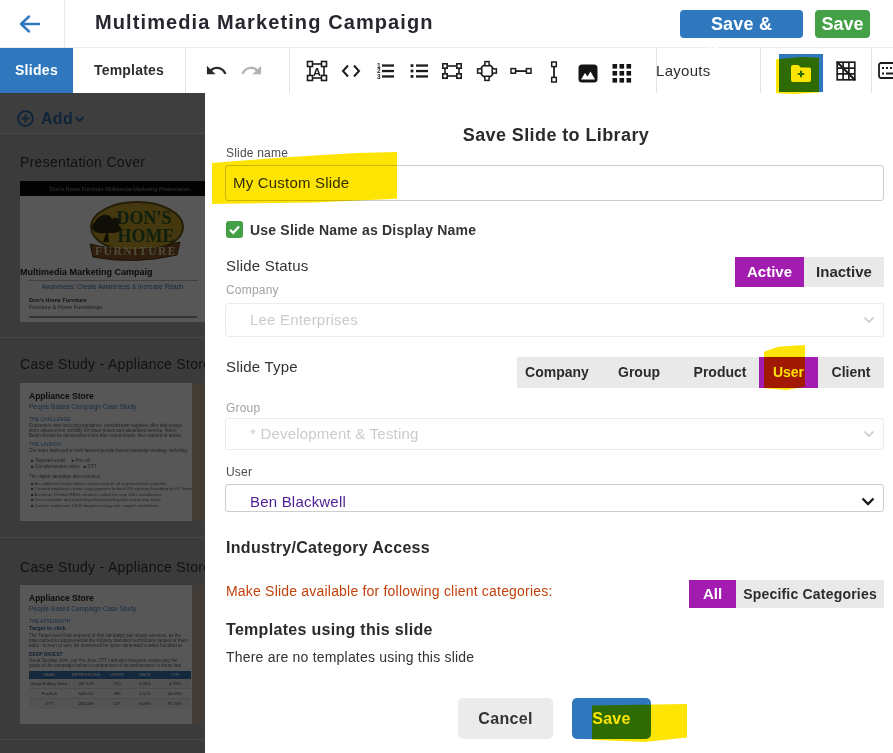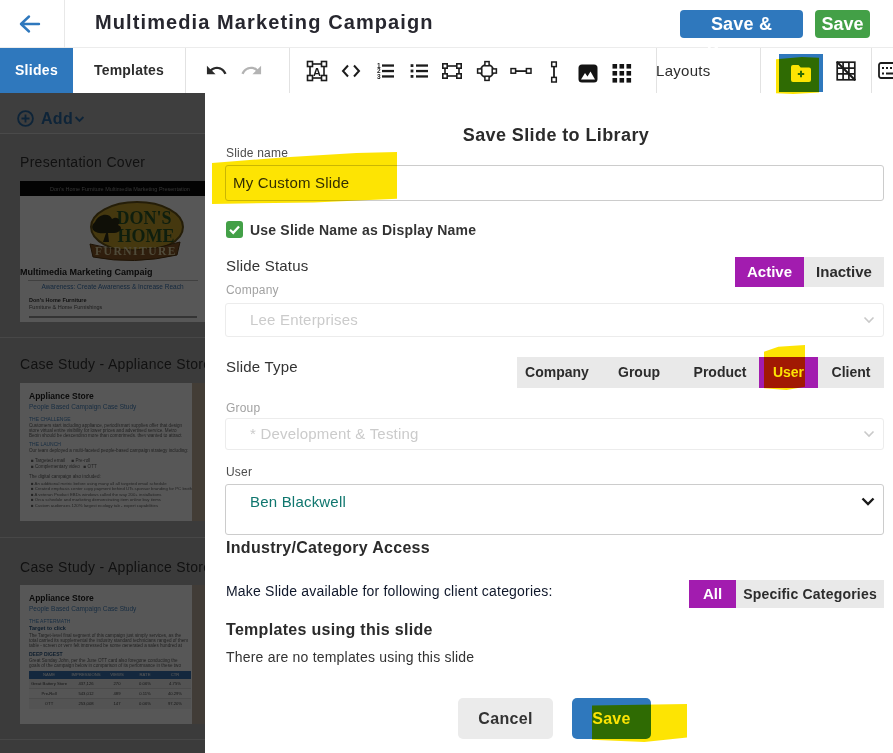--- a/index.html
+++ b/index.html
@@ -308,27 +308,27 @@
     <div class="seg" style="width:66px;line-height:31px;font-size:14px">Client</div>
   </div>
 
   <div class="lbl-dis" style="left:21px;top:308px">Group</div>
   <div class="sel" style="top:325px;height:32px;line-height:30px">* Development &amp; Testing</div>
   <svg style="position:absolute;left:658px;top:337px" width="12" height="8" viewBox="0 0 12 8">
         <path d="M1.5 1.5 L6 6 L10.5 1.5" stroke="#c9c9c9" stroke-width="1.6" fill="none"></path>
       </svg>
 
   <div class="lbl-sm" style="left:21px;top:372px">User</div>
-  <div class="sel" style="top:391px;height:51px;line-height:34px;color:#0f766e;border-color:#ccc">Ben Blackwell</div>
+  <div class="sel" style="top:391px;height:28px;line-height:34px;color:#4c1d95;border-color:#ccc">Ben Blackwell</div>
   <svg style="position:absolute;left:656px;top:404px" width="14" height="9" viewBox="0 0 14 9">
         <path d="M1.5 1.5 L7 7 L12.5 1.5" stroke="#1a1a1a" stroke-width="2.4" fill="none"></path>
       </svg>
 
   <div style="position:absolute;left:21px;top:446px;font-size:16px;font-weight:bold;color:#2b2b2b;letter-spacing:0.3px">Industry/Category Access</div>
-  <div style="position:absolute;left:21px;top:490px;font-size:14px;color:#0f172a;letter-spacing:0.2px">Make Slide available for following client categories:</div>
+  <div style="position:absolute;left:21px;top:490px;font-size:14px;color:#c2410c;letter-spacing:0.2px">Make Slide available for following client categories:</div>
   <div class="segwrap" style="left:484px;top:487px;height:28px">
     <div class="seg on" style="width:47px;line-height:28px;font-size:15px">All</div>
     <div class="seg" style="width:148px;line-height:28px;font-size:14px;letter-spacing:0.2px">Specific Categories</div>
   </div>
 
   <div style="position:absolute;left:21px;top:528px;font-size:16px;font-weight:bold;color:#2b2b2b;letter-spacing:0.3px">Templates using this slide</div>
   <div style="position:absolute;left:21px;top:556px;font-size:14px;color:#333;letter-spacing:0.2px">There are no templates using this slide</div>
 
   <div style="position:absolute;left:253px;top:605px;width:95px;height:41px;background:#ebebeb;border-radius:5px;text-align:center;line-height:41px;font-size:16px;color:#333;font-weight:600;letter-spacing:0.3px">Cancel</div>
   <div style="position:absolute;left:367px;top:605px;width:79px;height:41px;background:#2f78bd;border-radius:5px;text-align:center;line-height:41px;font-size:16px;color:#fff;font-weight:600;letter-spacing:0.3px">Save</div>

